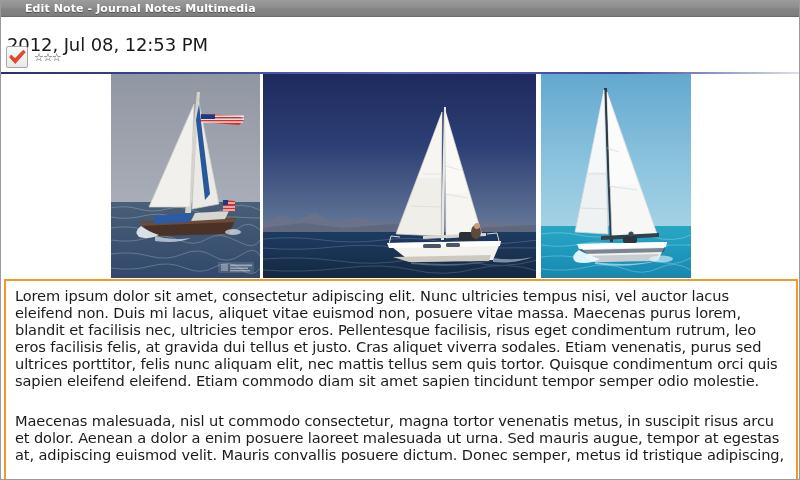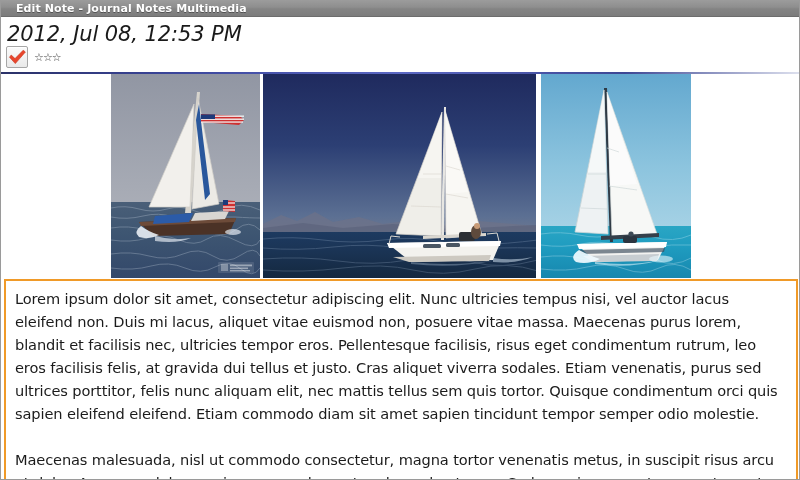--- a/index.html
+++ b/index.html
@@ -32,42 +32,41 @@
     background: linear-gradient(to bottom, #9c9c9c 0%, #8e8e8e 45%, #848484 55%, #7c7c7c 100%);
     border-bottom: 1px solid #6d6d6d;
     display: flex;
     align-items: center;
   }
   .titlebar-text {
     color: #ffffff;
     font-size: 11px;
     font-weight: bold;
     letter-spacing: 0.1px;
-    padding-left: 15px;
+    padding-left: 24px;
     text-shadow: 0 1px 0 rgba(0,0,0,0.35);
     white-space: nowrap;
   }
 
   
   .header {
     position: absolute;
     top: 18px; left: 0;
     width: 800px;
     height: 54px;
     background: #ffffff;
   }
 
   .date-line {
     position: absolute;
-    top: 4px; left: 6px;
-    font-size: 21px;
+    top: 16px; left: 6px;
+    font-size: 18px;
     color: #1a1a1a;
     white-space: nowrap;
     letter-spacing: -0.1px;
-    font-style: italic;
   }
 
   .meta-row {
     position: absolute;
     top: 28px; left: 5px;
     display: flex;
     align-items: center;
   }
 
   .checkbox {
@@ -136,21 +135,21 @@
     width: 794px;
     height: 200px;
     border: 2px solid #f09a28;
     border-bottom: none;
     background: #ffffff;
     overflow: hidden;
     padding: 6px 9px 0 9px;
   }
   .note-body p {
     font-size: 14.6px;
-    line-height: 23px;
+    line-height: 17px;
     color: #1b1b1b;
     text-align: left;
     letter-spacing: -0.12px;
   }
   .note-body p + p { margin-top: 23px; }
 </style>
 </head>
 <body>
 
 <div id="app">

